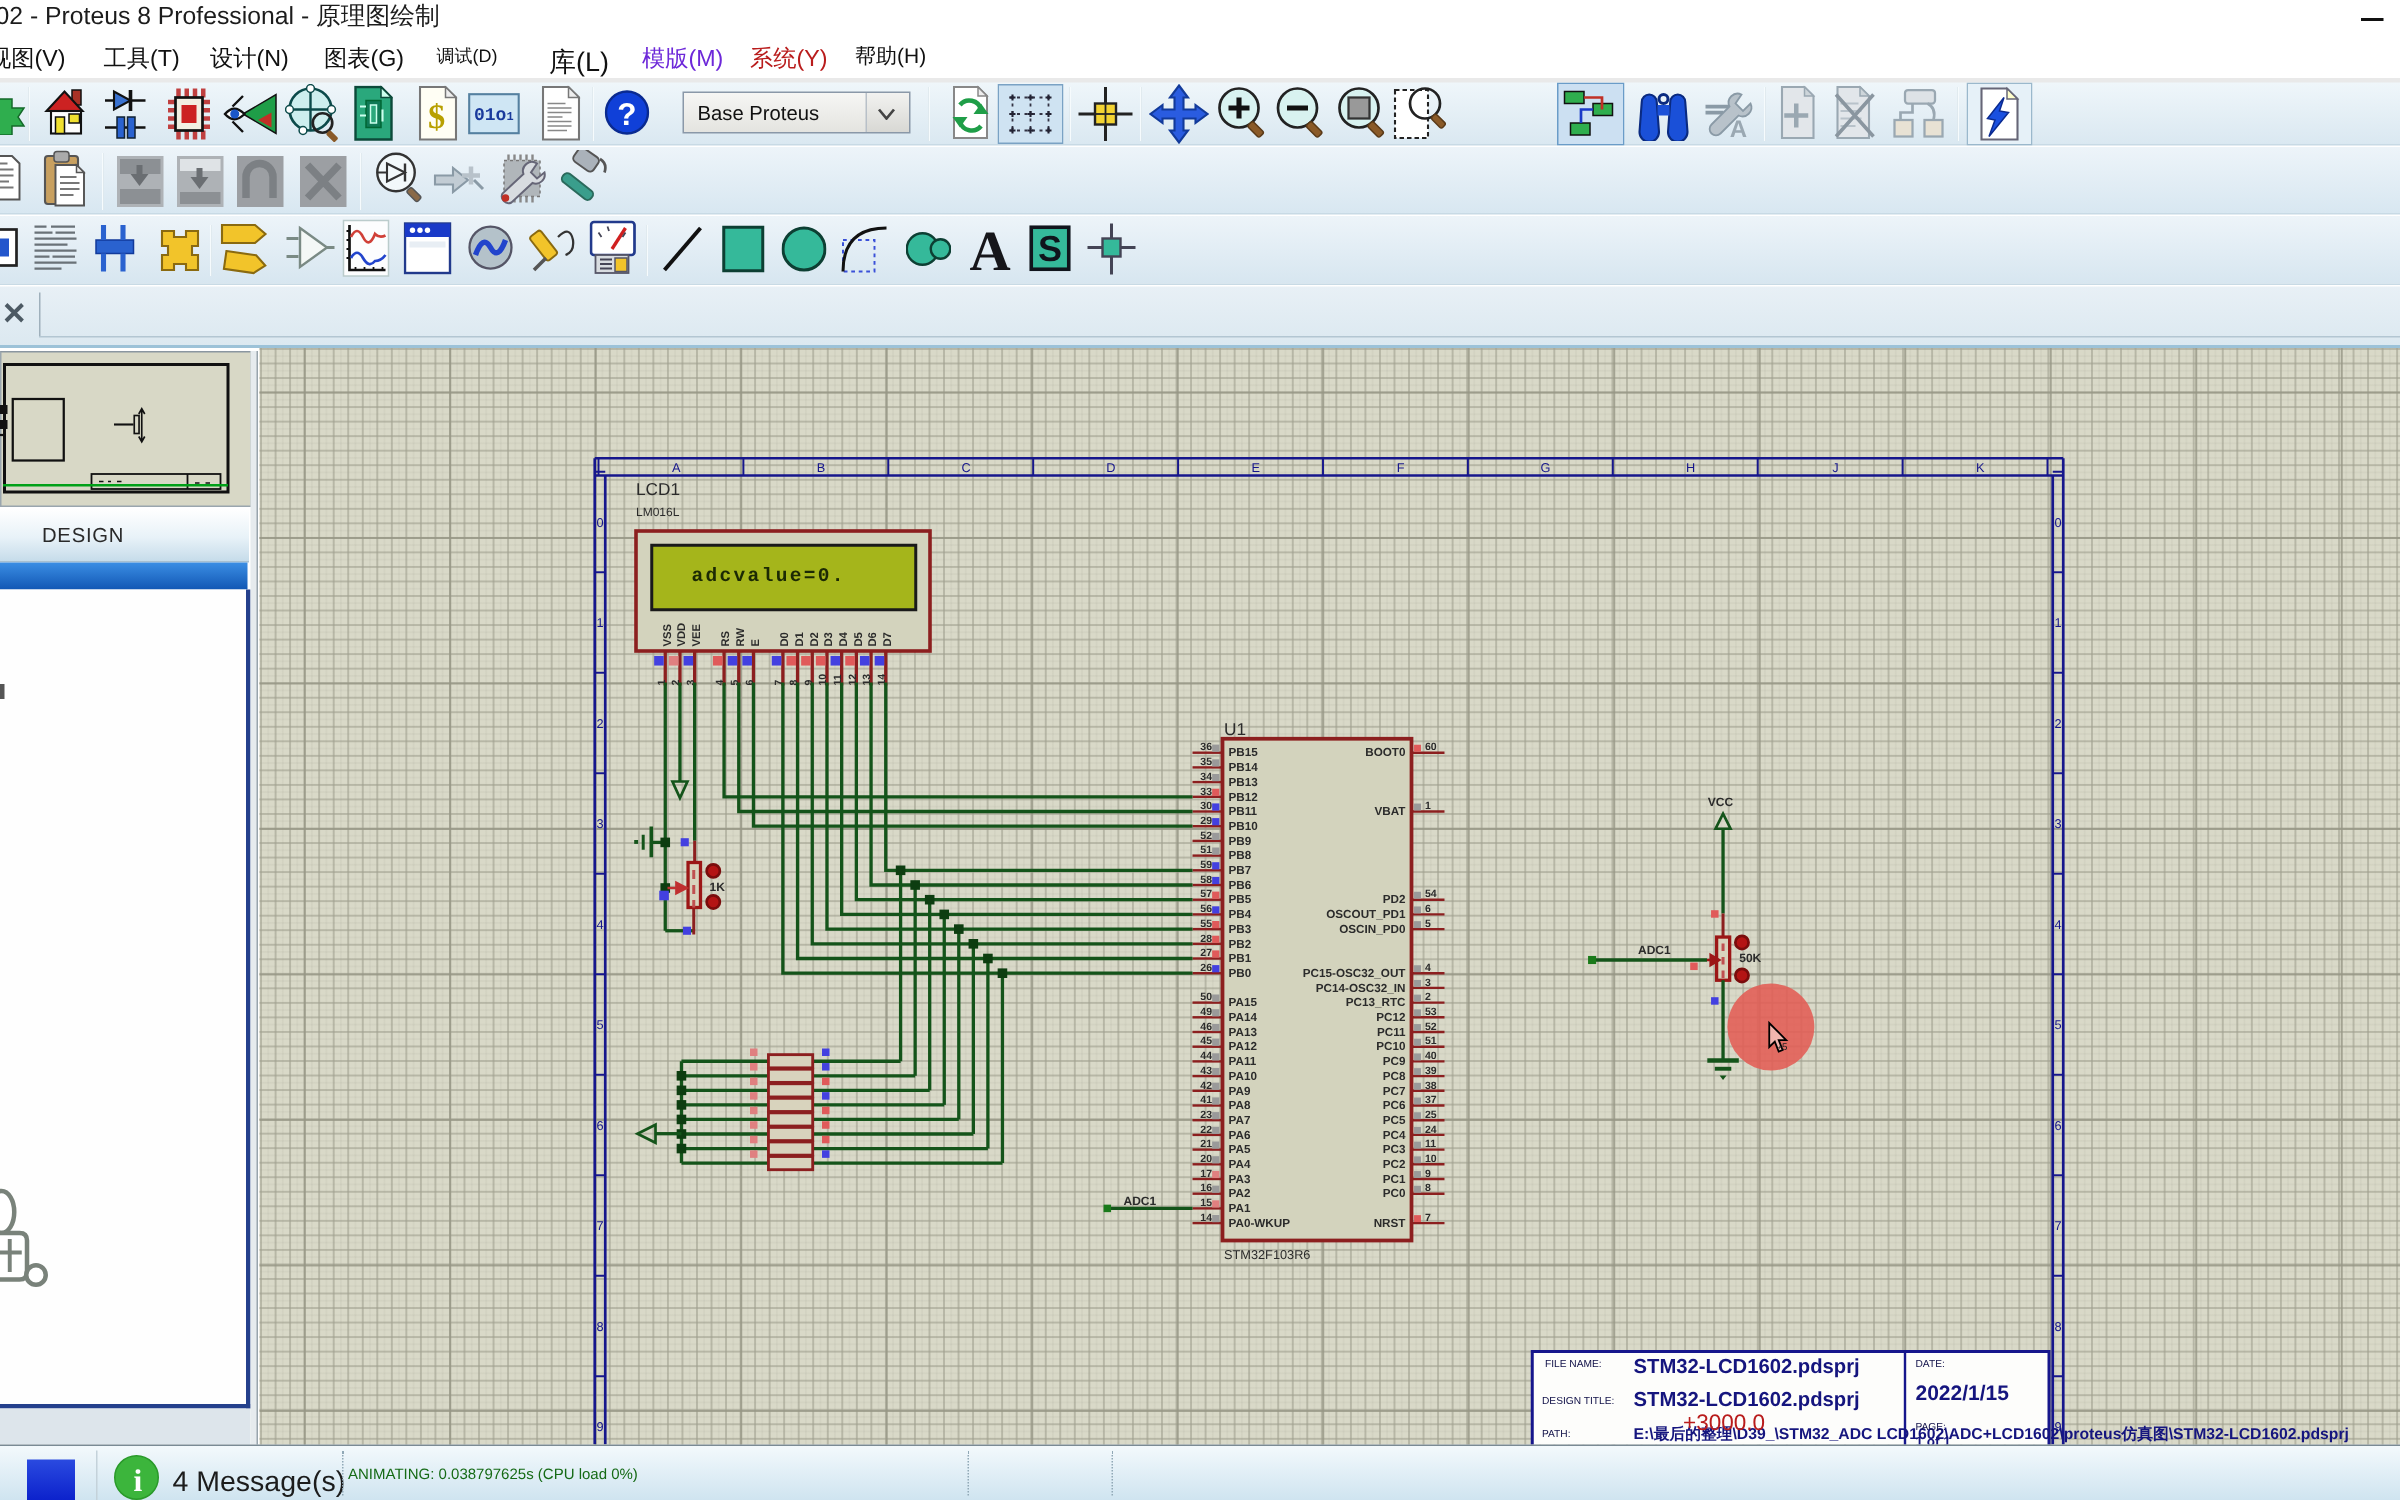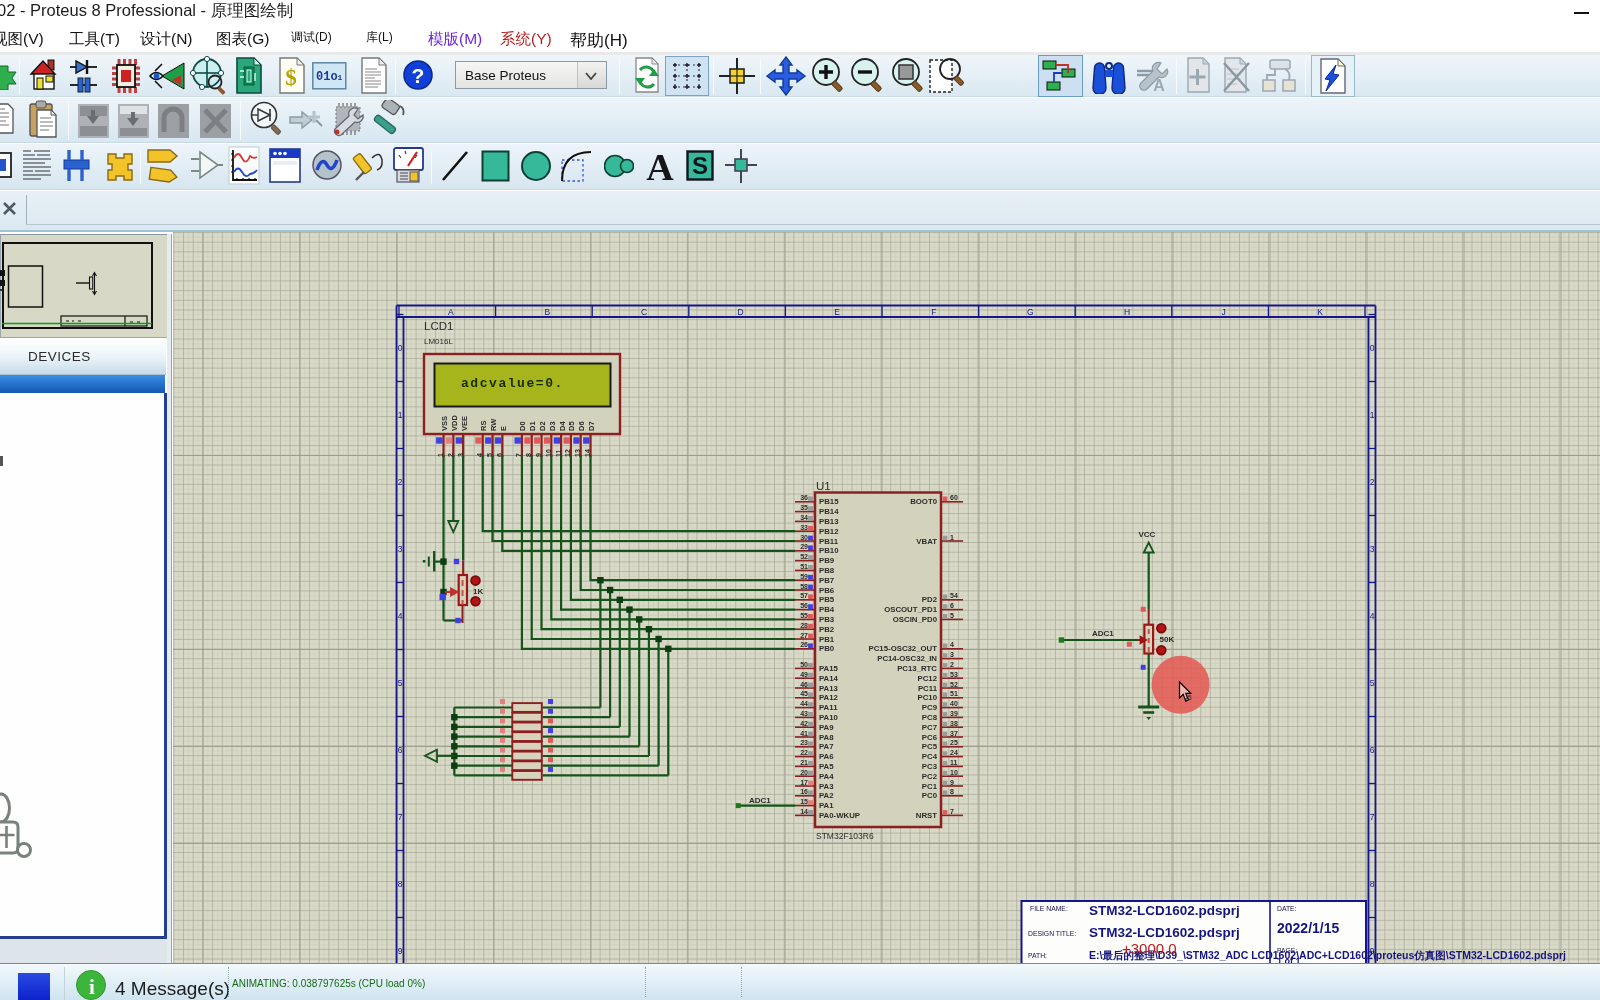--- a/index.html
+++ b/index.html
@@ -6,24 +6,24 @@
 .t{white-space:nowrap}
 </style></head><body>
 
 <div class="t" style="left:-3px;top:0px;font-size:16.5px;color:#1c1c1c">02 - Proteus 8 Professional - 原理图绘制</div>
 <div style="left:1574px;top:12px;width:15px;height:2.4px;background:#111"></div>
 <div class="t" style="left:-8px;top:29px;font-size:15.5px;color:#111">视图(V)</div>
 <div class="t" style="left:69px;top:29px;font-size:15.5px;color:#111">工具(T)</div>
 <div class="t" style="left:140px;top:29px;font-size:15.5px;color:#111">设计(N)</div>
 <div class="t" style="left:216px;top:29px;font-size:15.5px;color:#111">图表(G)</div>
 <div class="t" style="left:291px;top:29px;font-size:12px;color:#111">调试(D)</div>
-<div class="t" style="left:366px;top:29px;font-size:12px;color:#111">库(L)</div>
+<div class="t" style="left:366px;top:29px;font-size:18px;color:#111">库(L)</div>
 <div class="t" style="left:428px;top:29px;font-size:15.5px;color:#6d28d9">模版(M)</div>
 <div class="t" style="left:500px;top:29px;font-size:15.5px;color:#b91c1c">系统(Y)</div>
-<div class="t" style="left:570px;top:29px;font-size:17px;color:#111">帮助(H)</div>
+<div class="t" style="left:570px;top:29px;font-size:14px;color:#111">帮助(H)</div>
 <div style="left:0;top:52px;width:1600px;height:4px;background:#e9e9e9"></div>
 <div style="left:0;top:55px;width:1600px;height:42px;background:linear-gradient(#eff6fa,#dae8f1);border-bottom:1px solid #c8dae5"></div>
 <div style="left:0;top:98px;width:1600px;height:45px;background:linear-gradient(#edf4f9,#d8e7f1);border-bottom:1px solid #c8dae5"></div>
 <div style="left:0;top:144px;width:1600px;height:46px;background:linear-gradient(#edf4f9,#d7e6f0);border-bottom:1px solid #c8dae5"></div>
 <div style="left:0;top:191px;width:1600px;height:41px;background:linear-gradient(#e8f0f6,#dbe8f0)"></div>
 <div style="left:26px;top:195px;width:1px;height:29px;background:#9fb0bc"></div>
 <div style="left:26px;top:224px;width:1574px;height:1px;background:#b3c6d2"></div>
 <div style="left:0;top:230px;width:1600px;height:2px;background:#9cc2d8"></div>
 <svg style="left:2px;top:201px;width:16px;height:16px" viewBox="0 0 16 16">
     <path d="M2 2 L13 13 M13 2 L2 13" stroke="#4d5a64" stroke-width="2.6" fill="none"></path>
@@ -398,21 +398,21 @@
     <path d="M0 56 h4" stroke="#111" stroke-width="1.5"></path>
     <path d="M76 49 h13" stroke="#111" stroke-width="1.4"></path>
     <rect x="89.5" y="43" width="3.2" height="12" fill="none" stroke="#111" stroke-width="1.1"></rect>
     <path d="M94.5 39 v21 M92.5 42 l2 -3.5 2 3.5 M92.5 57 l2 3.5 2 -3.5" stroke="#111" stroke-width="1.1" fill="none"></path>
     <rect x="61" y="82" width="86" height="10" fill="none" stroke="#111" stroke-width="1.2"></rect>
     <line x1="125" y1="82" x2="125" y2="92" stroke="#111" stroke-width="1.2"></line>
     <path d="M66 87 h3 M72 87 h2 M78 87 h3 M130 88 h3 M137 88 h3" stroke="#111" stroke-width="1"></path>
     <path d="M2 89.5 h150" stroke="#00a018" stroke-width="1.6"></path>
   </svg>
 <div style="left:0;top:339px;width:166px;height:36px;background:linear-gradient(#ffffff,#e8f2f8 55%,#c6dcea);border-bottom:1px solid #a8c0d0"></div>
-<div class="t" style="left:28px;top:349px;font-size:13.5px;letter-spacing:0.5px;color:#2a2a2a">DEVICES</div>
+<div class="t" style="left:28px;top:349px;font-size:13.5px;letter-spacing:0.5px;color:#2a2a2a">DESIGN</div>
 <div style="left:0;top:375px;width:165px;height:18px;background:linear-gradient(#3b8ee4,#1257b4)"></div>
 <div style="left:0;top:393px;width:167px;height:546px;background:#fefefe;border-right:3px solid #24408c;border-bottom:3px solid #24408c"></div>
 <div style="left:0;top:939px;width:167px;height:24px;background:#dde5eb"></div>
 <div style="left:0;top:456px;width:3px;height:10px;background:#555"></div>
 <div style="left:167px;top:234px;width:5px;height:729px;background:#e6ebee;border-right:1px solid #98a4ac"></div>
 <svg style="left:0;top:790px;width:40px;height:70px" viewBox="0 0 40 70">
     <g fill="#fff" stroke="#79827a" stroke-width="3">
       <ellipse cx="1" cy="18" rx="8.5" ry="14"></ellipse>
       <path d="M-6 37 q0 -5 5 -5 h14 q5 0 5 5 v21 q0 5 -5 5 h-14 q-5 0 -5 -5 z"></path>
       <path d="M6.5 36 v22 m-9 -13 h17" fill="none" stroke-width="2.6"></path>

